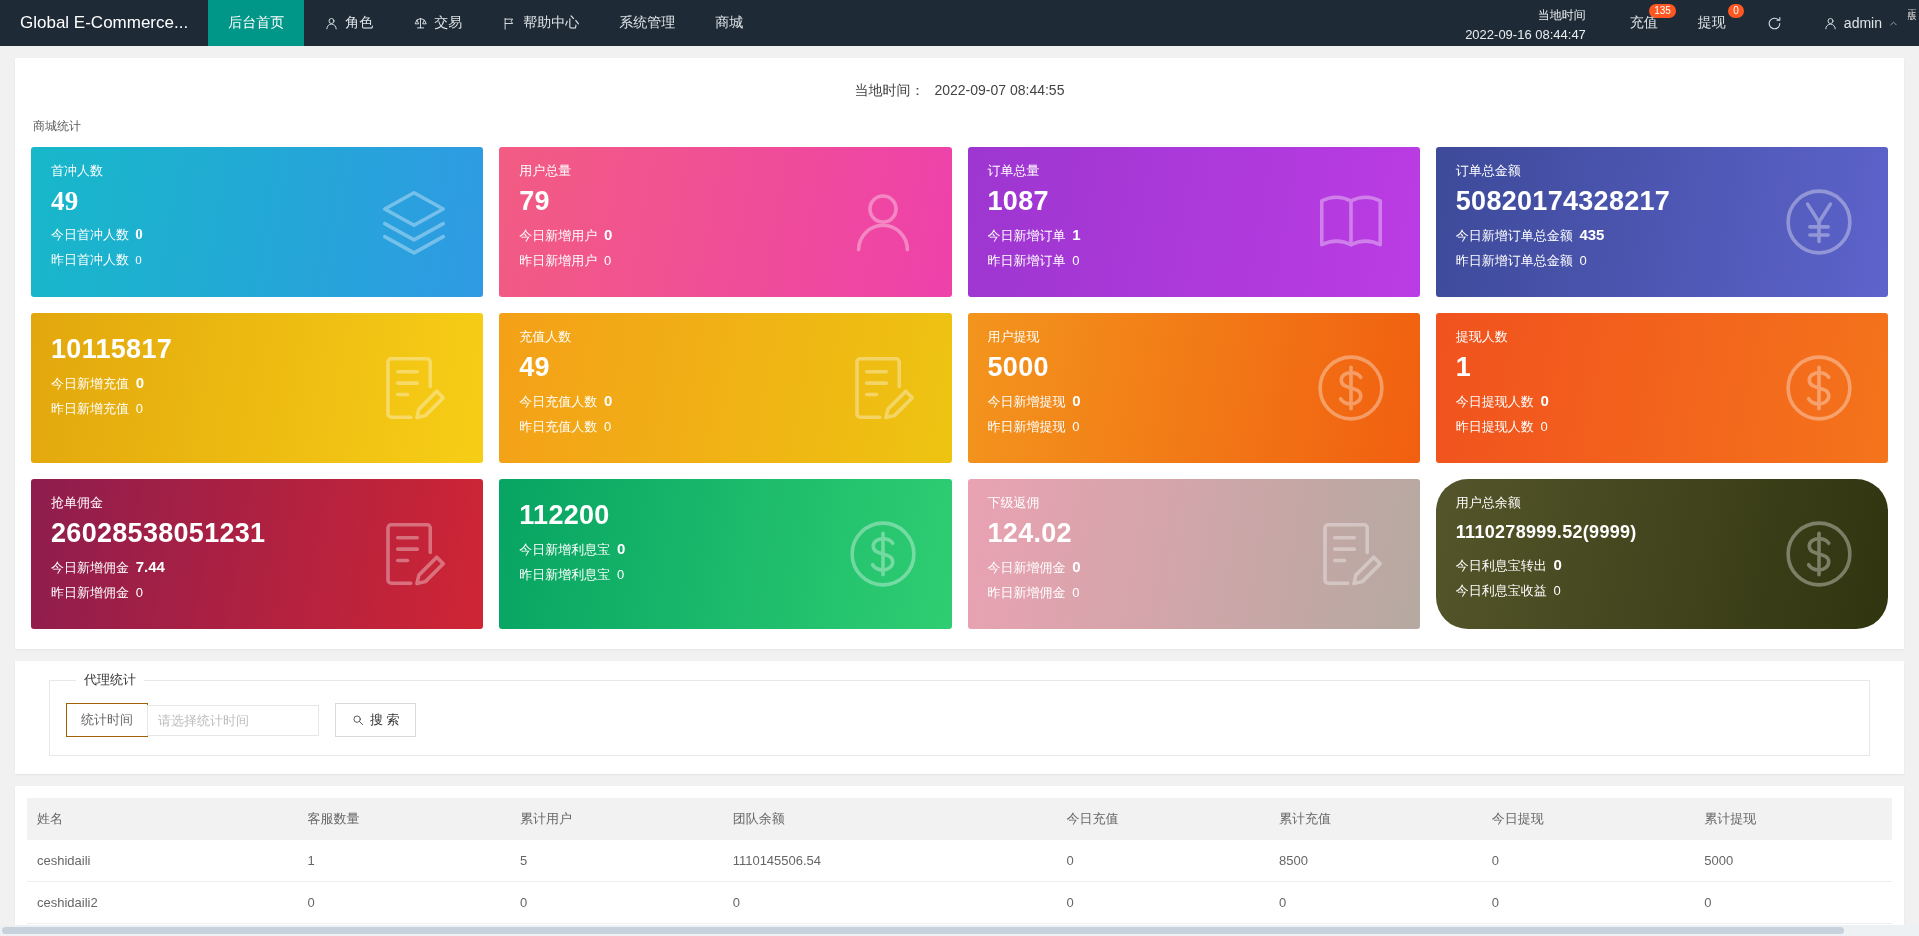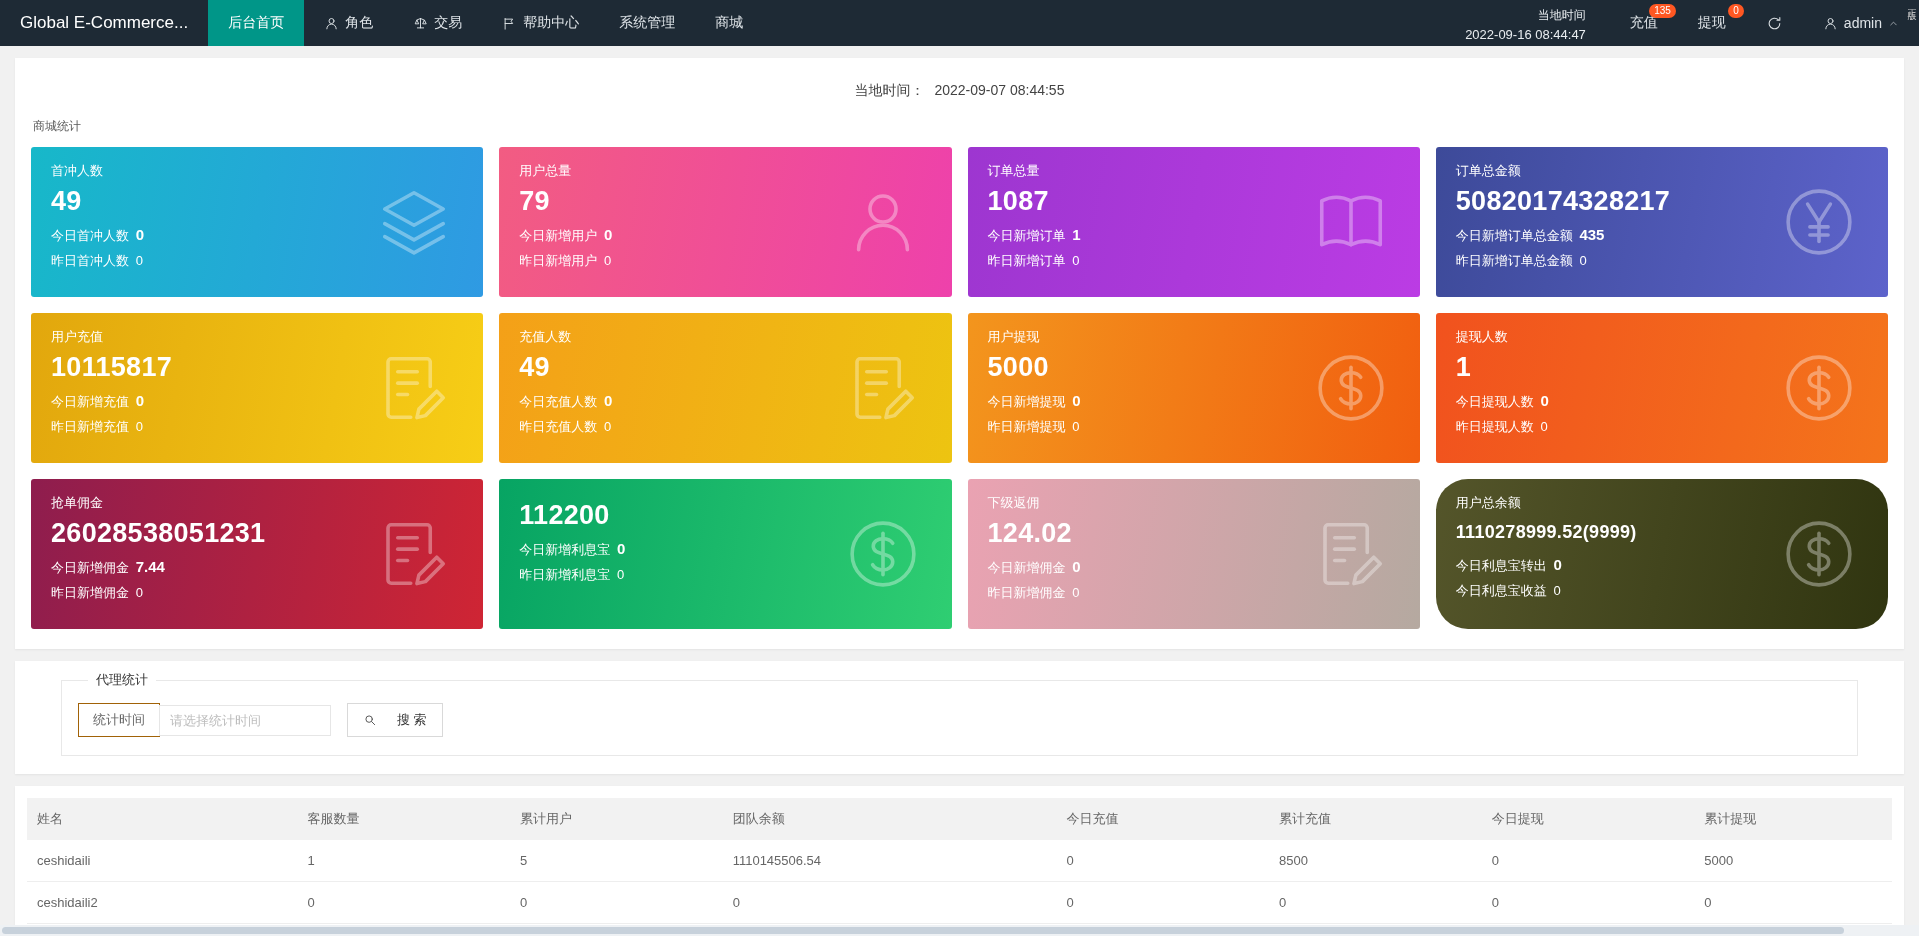--- a/index.html
+++ b/index.html
@@ -69,40 +69,40 @@
   .card-line { font-size:13px; margin-top:7px; }
   .card-line b { font-size:15px; margin-left:3px; }
   .card-line span { margin-left:3px; }
   .card-icon {
     position:absolute; right:30px; top:50%; transform:translateY(-50%);
     width:78px; height:78px; opacity:.35; color:#fff;
   }
   .card-icon svg { stroke-width:1.1; }
 
   
-  .agent-panel { padding:10px 32px 18px; }
+  .agent-panel { padding:10px 20px 18px; }
   .agent-panel fieldset {
     border:1px solid #e8e8e8; margin:0 14px; padding:12px 16px 18px;
   }
   .agent-panel legend { font-size:13px; color:#333; padding:0 8px; margin-left:10px; }
   .filter-row { display:flex; align-items:center; padding-top:2px; }
   .addon {
     border:1px solid #a16207; padding:7px 14px; font-size:13px;
     color:#666; background:#fff;
   }
   .stat-input {
     border:1px solid #e6e6e6; padding:7px 10px; font-size:13px;
     width:172px; margin-left:-1px; outline:none; color:#333;
     font-family:"Liberation Sans",sans-serif;
   }
   .stat-input::placeholder { color:#bdbdbd; }
   .search-btn {
     margin-left:16px; border:1px solid #d9d9d9; background:#fff;
     padding:7px 15px; font-size:13px; color:#333; cursor:pointer;
-    display:inline-flex; align-items:center; gap:20px;
+    display:inline-flex; align-items:center; gap:5px;
     font-family:"Liberation Sans",sans-serif;
   }
   .btn-icon { width:14px; height:14px; display:inline-block; color:#444; }
 
   
   .table-panel { padding:12px 12px 0; }
   table { width:100%; border-collapse:collapse; }
   thead th {
     background:#f2f2f2; font-weight:normal; text-align:left;
     font-size:13px; color:#666; padding:12px 10px;
@@ -207,21 +207,21 @@
   <div class="corner-watermark">正版</div>
 </header>
 
 <section class="panel stats-panel">
   <div class="server-time">
     <span>当地时间：</span>
     <span class="val">2022-09-07 08:44:55</span>
   </div>
   <div class="section-title">商城统计</div>
   <div class="cards" id="cards">
-      <div class="card" style="background: linear-gradient(100deg, rgb(23, 184, 201) 0%, rgb(47, 154, 227) 100%);">
+      <div class="card" style="background: linear-gradient(100deg, rgb(23, 184, 201) 0%, rgb(47, 154, 227) 100%); font-family: Liberation Serif, serif;">
         <div class="card-title">首冲人数</div>
         <div class="card-value">49</div>
         <div class="card-line">今日首冲人数 <b>0</b></div>
         <div class="card-line">昨日首冲人数 <span>0</span></div>
         <div class="card-icon" data-icon="layers">
           <svg viewBox="0 0 24 24">
             <path d="M12 3 21 8l-9 5-9-5z"></path>
             <path d="M3 12.5l9 5 9-5"></path>
             <path d="M3 16.5l9 5 9-5"></path>
           </svg>
@@ -260,21 +260,20 @@
           <svg viewBox="0 0 24 24">
             <circle cx="12" cy="12" r="9.5"></circle>
             <path d="M8.5 6.5 12 12l3.5-5.5"></path>
             <path d="M12 12v6"></path>
             <path d="M9.2 13.5h5.6"></path>
             <path d="M9.2 16h5.6"></path>
           </svg>
         </div>
       </div>
       <div class="card" style="background: linear-gradient(100deg, rgb(226, 167, 13) 0%, rgb(247, 206, 22) 100%);">
-        <div class="card-title">用户充值</div>
         <div class="card-value">10115817</div>
         <div class="card-line">今日新增充值 <b>0</b></div>
         <div class="card-line">昨日新增充值 <span>0</span></div>
         <div class="card-icon" data-icon="doc-edit">
           <svg viewBox="0 0 24 24">
             <path d="M17 11.5V4a1 1 0 0 0-1-1H5a1 1 0 0 0-1 1v16a1 1 0 0 0 1 1h6"></path>
             <path d="M7 7h6"></path>
             <path d="M7 10.5h6"></path>
             <path d="M7 14h3"></path>
             <path d="M13.5 18.5 19 13l2 2-5.5 5.5-2.6.6z"></path>

